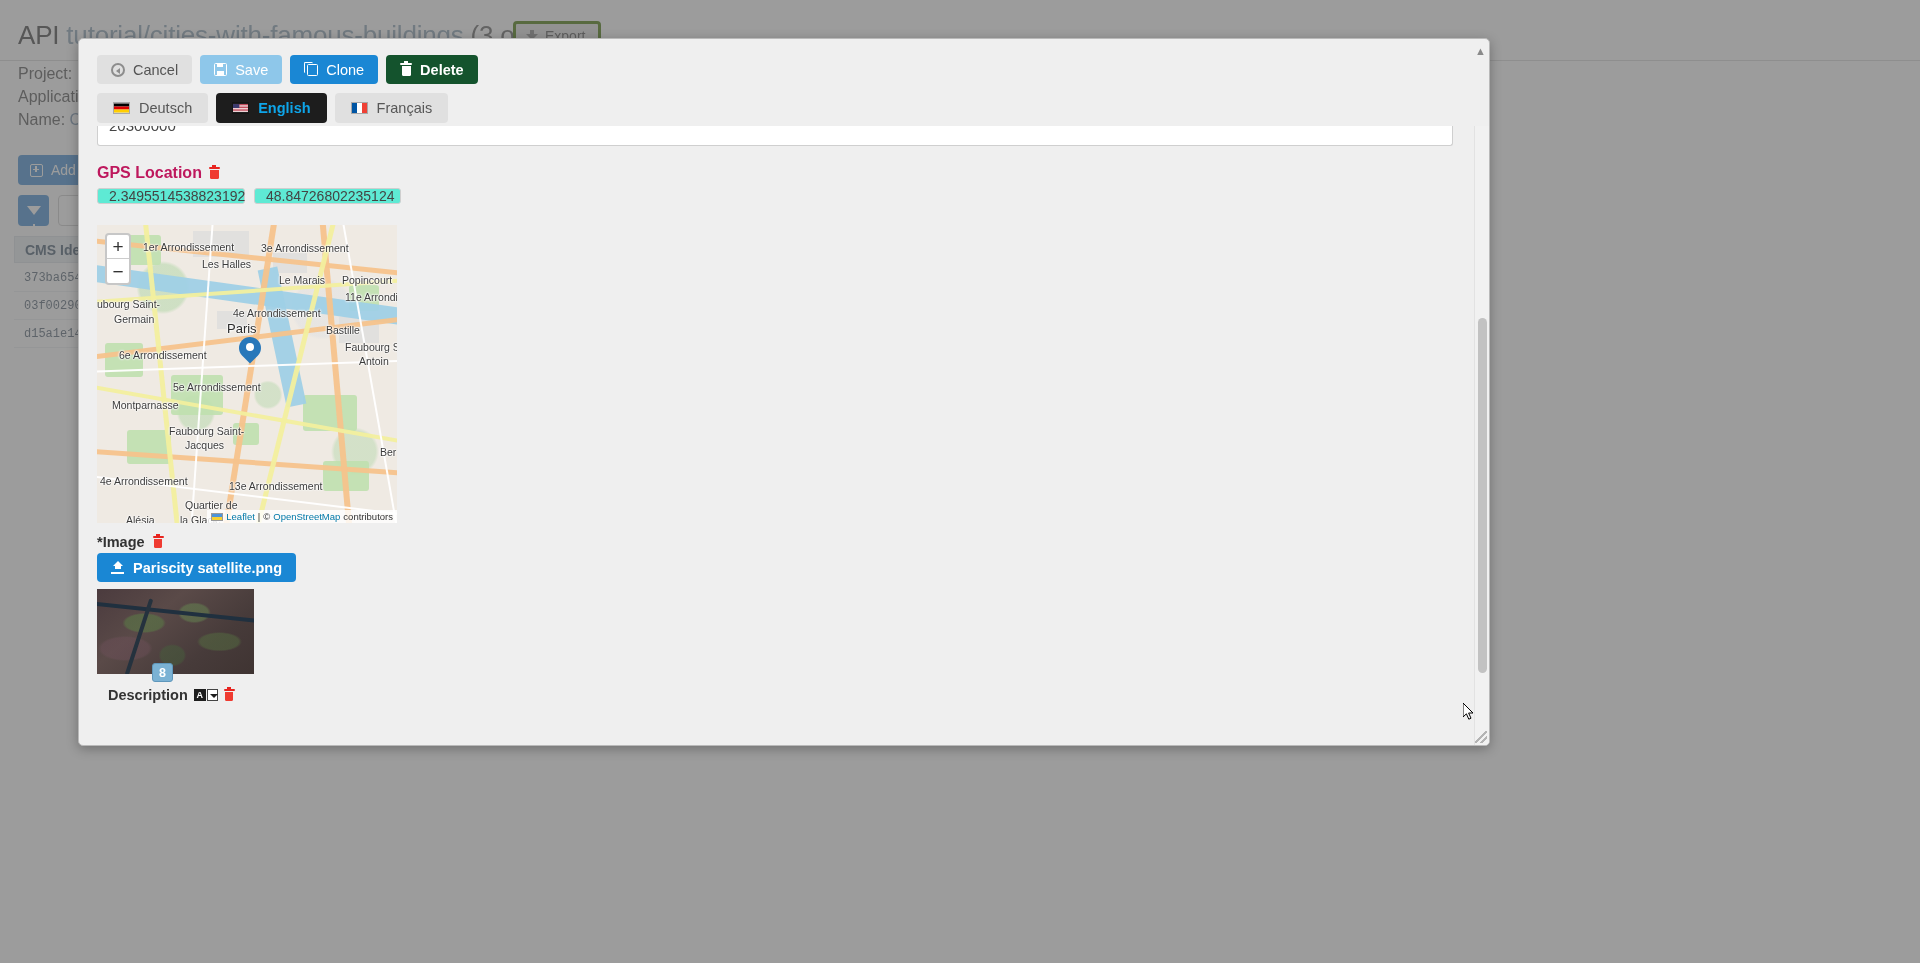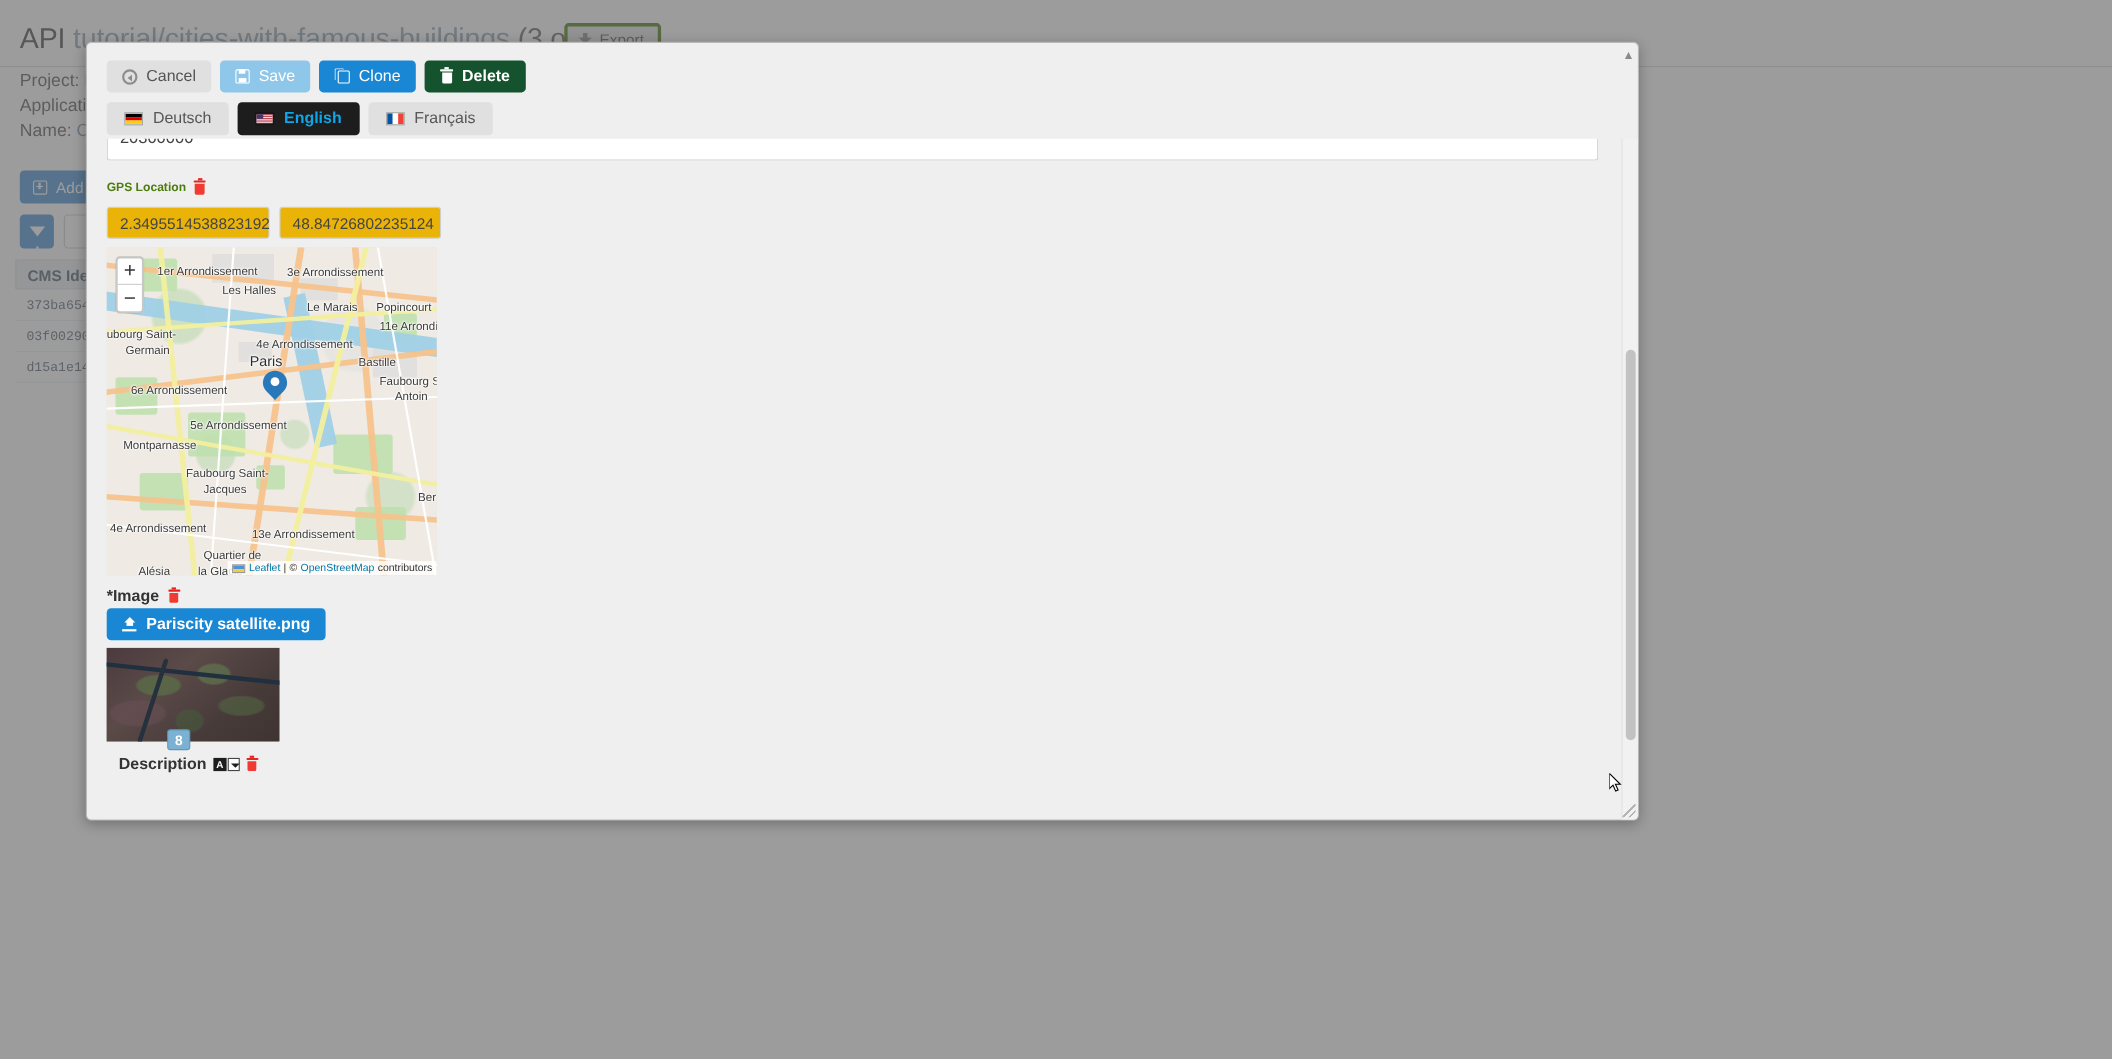--- a/index.html
+++ b/index.html
@@ -287,21 +287,21 @@
     border-radius: 0 0 3px 3px;
     overflow: hidden;
   }
   #clipped-input .val {
     position: absolute; left: 11px; top: -9px;
     font-size: 15px; color: #444;
   }
 
   #gps-label {
     position: absolute; left: 18px; top: 38px;
-    font-size: 11px; color: #4d7c0f; font-weight: bold;
+    font-size: 16px; color: #be185d; font-weight: bold;
     display: flex; align-items: center; gap: 7px;
   }
   .ico-trash-r {
     width: 11px; height: 13px; position: relative; display: inline-block;
   }
   .ico-trash-r .lid {
     position: absolute; left: 0; top: 0;
     width: 11px; height: 2.4px; background: #e8241f; border-radius: 1px;
   }
   .ico-trash-r .lid::before {
@@ -309,22 +309,22 @@
     left: 3.5px; top: -2px; width: 4px; height: 2px; background: #e8241f;
   }
   .ico-trash-r .body {
     position: absolute; left: 1.3px; top: 3.4px;
     width: 8.4px; height: 9.4px; background: #ef3b31;
     border-radius: 0 0 1.5px 1.5px;
   }
 
   .gps-input {
     position: absolute; top: 62px;
-    height: 29px;
-    background: #eab308;
+    height: 16px;
+    background: #5eead4;
     border: 1px solid #cfcfcf;
     border-radius: 3px;
     font-size: 14px; color: #444;
     display: flex; align-items: center;
     padding-left: 11px;
   }
   #gps-lng { left: 18px; width: 148px; }
   #gps-lat { left: 175px; width: 147px; }
 
   

